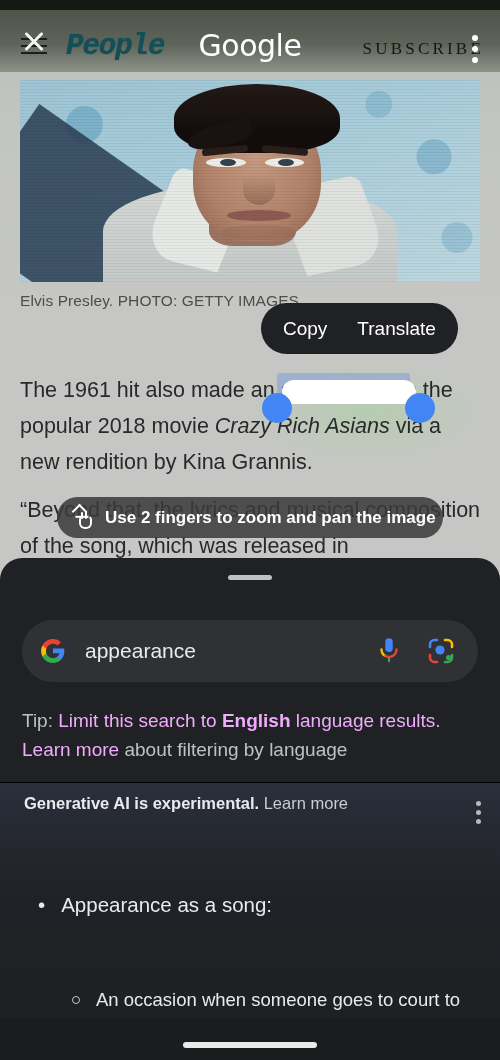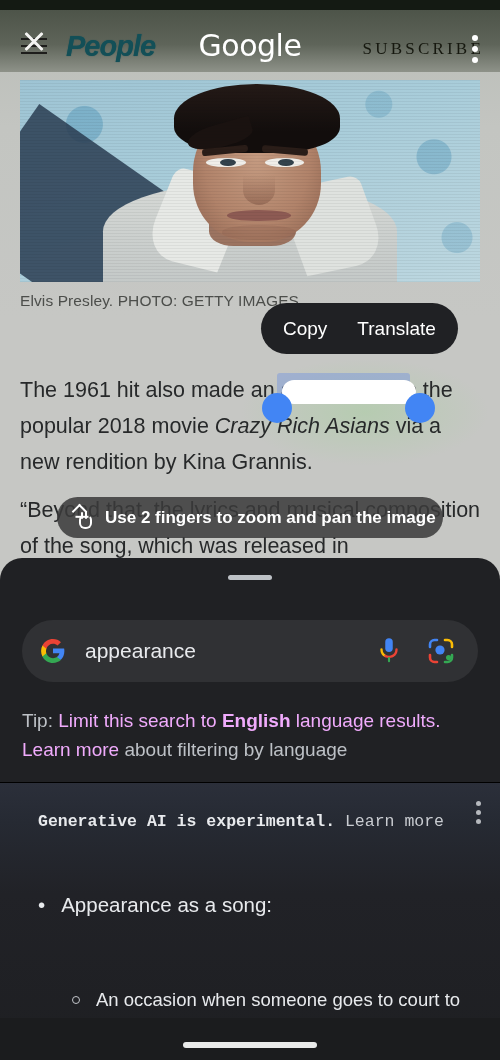--- a/index.html
+++ b/index.html
@@ -44,21 +44,21 @@
   .nav-close .bar.b3 { top: 28px; }
   .nav-close .x1, .nav-close .x2 {
     position: absolute; left: 4px; top: 16px; width: 24px; height: 3px;
     background: #f4f4f2; border-radius: 1px;
   }
   .nav-close .x1 { transform: rotate(45deg); }
   .nav-close .x2 { transform: rotate(-45deg); }
 
   .pub-logo {
     position: absolute; left: 66px; top: 20px;
-    font-family: Liberation Sans, sans-serif;
+    font-family: Liberation Mono, monospace;
     font-weight: bold; font-style: italic;
     font-size: 29px; letter-spacing: -1px;
     color: #134f57;
     text-shadow: 0 0 1px rgba(19,79,87,.9);
     text-align: right;
   }
   .goog-wordmark {
     position: absolute; left: 0; right: 0; top: 18px;
     text-align: center;
     font-family: "DejaVu Sans", sans-serif;
@@ -306,23 +306,23 @@
     position: absolute; left: 0; top: 224px; width: 500px; height: 1px;
     background: #000000;
   }
 
   
   .ai-section {
     position: absolute; left: 0; top: 225px; width: 500px; height: 277px;
     background: linear-gradient(180deg,#2b2f3a 0%, #262a33 14%, #212227 40%, #1e1f22 100%);
   }
   .ai-head {
-    position: absolute; left: 24px; top: 29px; width: 420px;
-    font-family: Liberation Mono, monospace;
-    font-size: 16.5px; color: #9aa0a6; text-align: right;
+    position: absolute; left: 24px; top: 11px; width: 420px;
+    font-family: Liberation Sans, sans-serif;
+    font-size: 16.5px; color: #9aa0a6;
   }
   .ai-head b { color: #e8eaed; font-weight: bold; }
   .ai-head .lm { color: #c9ccd1; }
   .ai-kebab {
     position: absolute; right: 18px; top: 18px; width: 6px; height: 24px;
   }
   .ai-kebab i {
     display: block; width: 5px; height: 5px; border-radius: 50%;
     background: #b6b9be; margin-bottom: 4px;
   }

